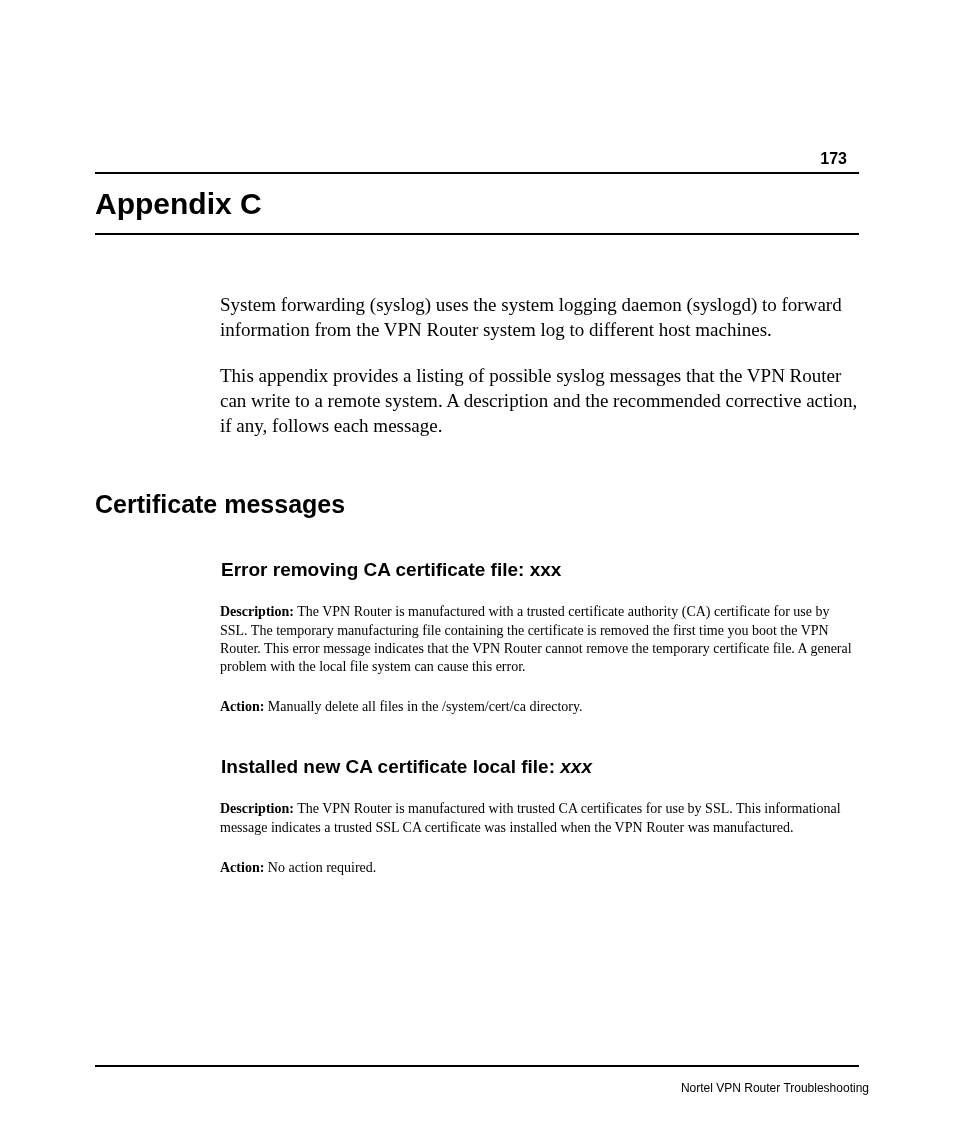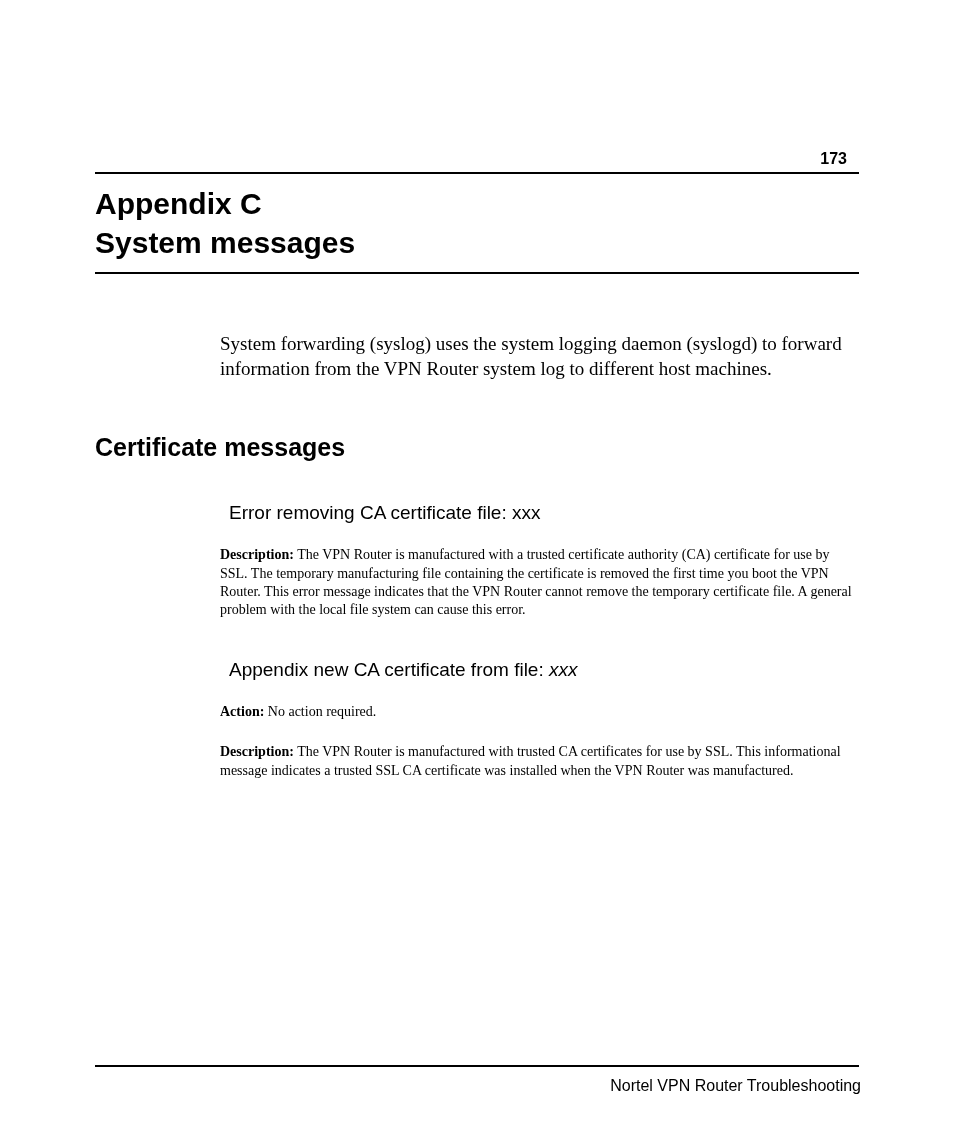--- a/index.html
+++ b/index.html
@@ -53,23 +53,23 @@
     font-family: Arial, Helvetica, sans-serif;
     font-weight: bold;
     font-size: 25px;
     margin: 52px 0 15px 0;
   }
   .msg-block {
     margin: 40px 0 0 125px;
   }
   .msg-title {
     font-family: Arial, Helvetica, sans-serif;
-    font-weight: normal;
+    font-weight: bold;
     font-size: 19px;
-    margin: 0 0 22px 9px;
+    margin: 0 0 22px 1px;
   }
   .msg-title .ital {
     font-style: italic;
   }
   .msg-body {
     font-size: 14px;
     line-height: 1.3;
     margin: 0 0 22px 0;
   }
   .label {
@@ -77,61 +77,64 @@
   }
   .footer-rule {
     position: absolute;
     left: 95px;
     right: 95px;
     bottom: 78px;
     border-top: 2px solid #000;
   }
   .footer-text {
     position: absolute;
-    right: 93px;
+    right: 85px;
     bottom: 50px;
     font-family: Arial, Helvetica, sans-serif;
-    font-size: 16px;
+    font-size: 12px;
   }
 </style>
 </head>
 <body>
 
 <div class="page">
   <div class="page-number">173</div>
   <div class="top-rule"></div>
 
   <h1 class="appendix-title">
     <span>Appendix C</span><br>
-    <span>System messages</span>
   </h1>
   <div class="title-rule"></div>
 
   <div class="intro">
     <p>System forwarding (syslog) uses the system logging daemon (syslogd) to forward information from the VPN Router system log to different host machines.</p>
+    <p>This appendix provides a listing of possible syslog messages that the VPN Router can write to a remote system. A description and the recommended corrective action, if any, follows each message.</p>
   </div>
 
   <h2 class="section-title">Certificate messages</h2>
 
   <div class="msg-block">
     <h3 class="msg-title">
       <span>Error removing CA certificate file: xxx</span><span class="ital"></span>
     </h3>
     <p class="msg-body">
       <span class="label">Description:</span><span> The VPN Router is manufactured with a trusted certificate authority (CA) certificate for use by SSL. The temporary manufacturing file containing the certificate is removed the first time you boot the VPN Router. This error message indicates that the VPN Router cannot remove the temporary certificate file. A general problem with the local file system can cause this error.</span>
     </p>
+    <p class="msg-body">
+      <span class="label">Action:</span><span> Manually delete all files in the  /system/cert/ca directory.</span>
+    </p>
   </div>
 
   <div class="msg-block">
     <h3 class="msg-title">
-      <span>Appendix new CA certificate from file: </span><span class="ital">xxx</span>
+      <span>Installed new CA certificate local file: </span><span class="ital">xxx</span>
     </h3>
     <p class="msg-body">
-      <span class="label">Action:</span><span> No action required.</span>
+      <span class="label">Description:</span><span> The VPN Router is manufactured with trusted CA certificates for use by SSL. This informational message indicates a trusted SSL CA certificate was installed when the VPN Router was manufactured.</span>
     </p>
     <p class="msg-body">
-      <span class="label">Description:</span><span> The VPN Router is manufactured with trusted CA certificates for use by SSL. This informational message indicates a trusted SSL CA certificate was installed when the VPN Router was manufactured.</span>
+      <span class="label">Action:</span><span> No action required.</span>
     </p>
   </div>
 
   <div class="footer-rule"></div>
   <div class="footer-text">Nortel VPN Router Troubleshooting</div>
 </div>
 
 </body></html>

